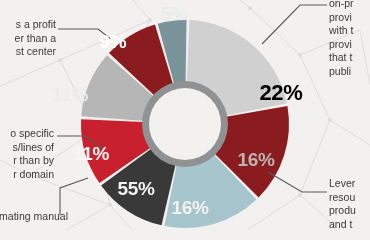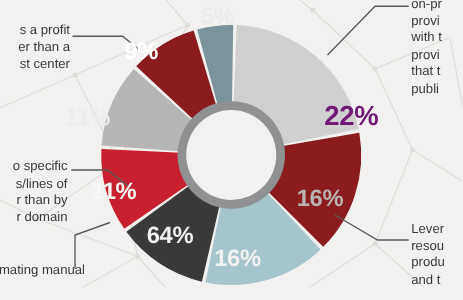--- a/index.html
+++ b/index.html
@@ -132,20 +132,20 @@
 provi
 that t
 publi</div>
 
   <div class="callout right" id="callout-leverage">Lever
 resou
 produ
 and t</div>
 
 <div class="pct" style="left: 174px; top: 14px; color: rgb(233, 236, 235); font-size: 19px;">5%</div>
-    <div class="pct" style="left: 281px; top: 93px; color: #701a75; font-size: 22px; text-align: right;">22%</div>
+    <div class="pct" style="left: 281px; top: 93px; color: #000000; font-size: 22px; text-align: right;">22%</div>
     <div class="pct" style="left: 256px; top: 160px; color: rgb(185, 179, 178); font-size: 19px;">16%</div>
     <div class="pct" style="left: 190px; top: 208px; color: rgb(242, 241, 239); font-size: 19px;">16%</div>
-    <div class="pct" style="left: 136px; top: 189px; color: rgb(242, 241, 239); font-size: 19px;">64%</div>
+    <div class="pct" style="left: 136px; top: 189px; color: rgb(242, 241, 239); font-size: 19px;">55%</div>
     <div class="pct" style="left: 91px; top: 154px; color: rgb(247, 246, 245); font-size: 19px;">11%</div>
     <div class="pct" style="left: 70px; top: 95px; color: rgb(236, 236, 236); font-size: 19px;">11%</div>
     <div class="pct" style="left: 113px; top: 42px; color: rgb(255, 255, 255); font-size: 19px;">9%</div>
   </div>
 
 </body></html>

